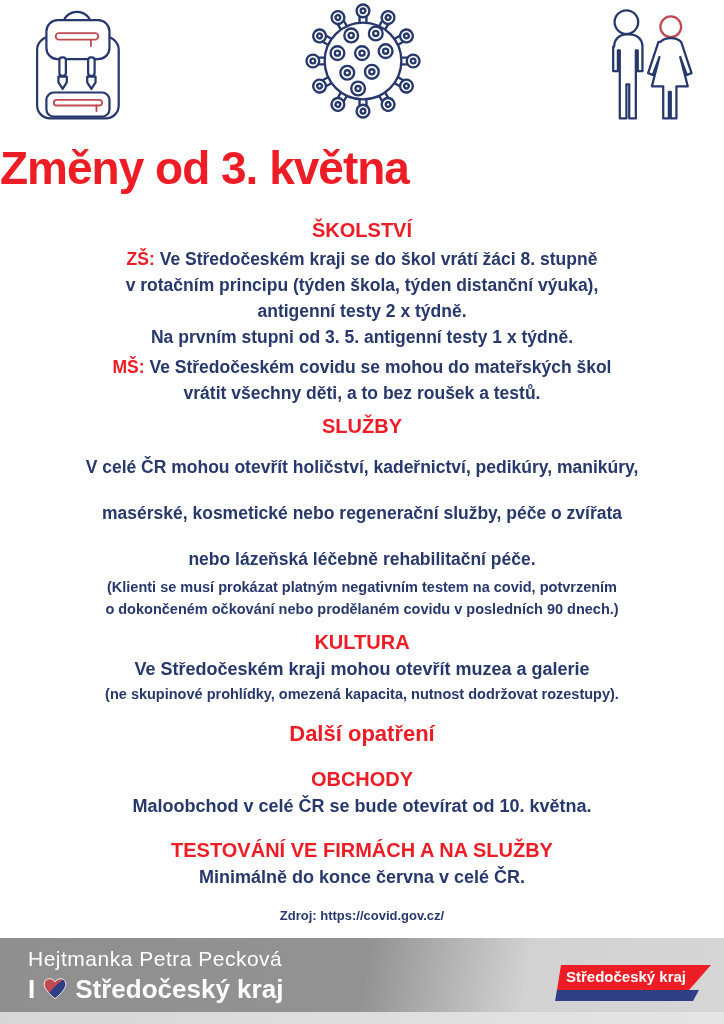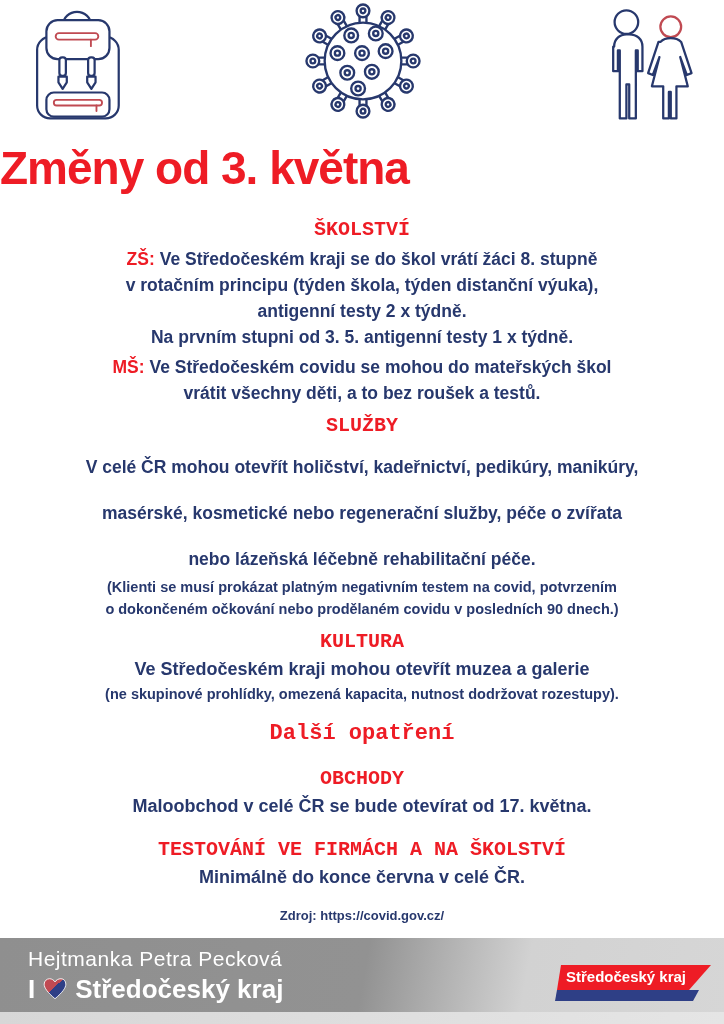--- a/index.html
+++ b/index.html
@@ -19,21 +19,21 @@
   .icon-backpack{position:absolute;left:26px;top:8px;}
   .icon-virus{position:absolute;left:302px;top:2px;}
   .icon-couple{position:absolute;left:598px;top:7px;}
   
   .title{
     margin-top:14px;text-align:left;font-size:46px;line-height:56px;
     font-weight:bold;color:var(--accent-red);letter-spacing:-1px;
   }
   
   .content{width:700px;margin:0 auto;text-align:center;}
-  .h-red{font-size:20px;font-weight:bold;color:var(--accent-red);line-height:24px;font-family:Liberation Mono, monospace;}
+  .h-red{font-size:20px;font-weight:bold;color:var(--accent-red);line-height:24px;}
   .mt-sk{margin-top:22px;}
   .mt-ms{margin-top:12px;}
   .mt-sl{margin-top:8px;}
   .mt-ku{margin-top:10px;}
   .mt-da{margin-top:16px;font-size:22px;line-height:26px;}
   .mt-ob{margin-top:20px;}
   .mt-te{margin-top:18px;}
   .body-par{margin-top:4px;}
   .line{font-size:17.5px;line-height:26px;font-weight:bold;color:var(--navy);}
   .line-wide{font-size:17.5px;line-height:33px;font-weight:bold;color:var(--navy);margin-top:13px;}
@@ -198,23 +198,23 @@
       <div class="note">o dokončeném očkování nebo prodělaném covidu v posledních 90 dnech.)</div>
     </div>
 
     <div class="h-red mt-ku">KULTURA</div>
     <div class="single">Ve Středočeském kraji mohou otevřít muzea a galerie</div>
     <div class="note">(ne skupinové prohlídky, omezená kapacita, nutnost dodržovat rozestupy).</div>
 
     <div class="h-red mt-da">Další opatření</div>
 
     <div class="h-red mt-ob">OBCHODY</div>
-    <div class="single">Maloobchod v celé ČR se bude otevírat od 17. května.</div>
-
-    <div class="h-red mt-te">TESTOVÁNÍ VE FIRMÁCH A NA ŠKOLSTVÍ</div>
+    <div class="single">Maloobchod v celé ČR se bude otevírat od 10. května.</div>
+
+    <div class="h-red mt-te">TESTOVÁNÍ VE FIRMÁCH A NA SLUŽBY</div>
     <div class="single">Minimálně do konce června v celé ČR.</div>
 
     <div class="source">Zdroj: https://covid.gov.cz/</div>
   </div>
 
   <div class="footer">
     <div class="footer-text">
       <div class="footer-line1">Hejtmanka Petra Pecková</div>
       <div class="footer-line2">
         <span>I</span>

